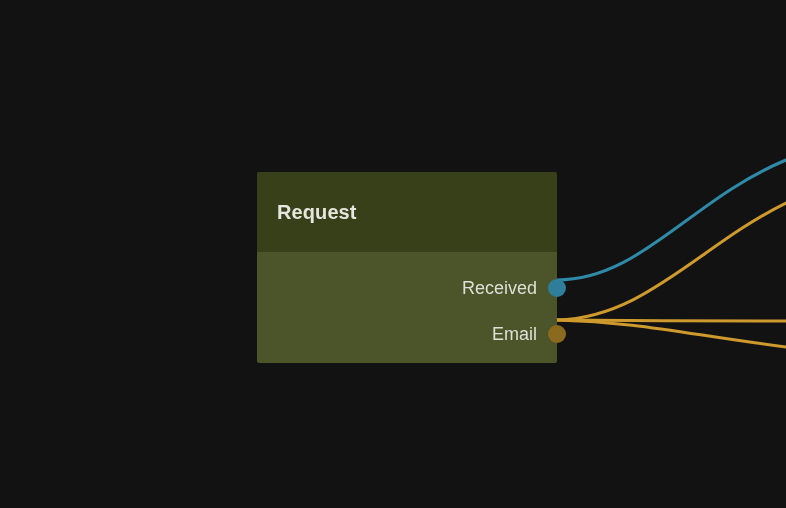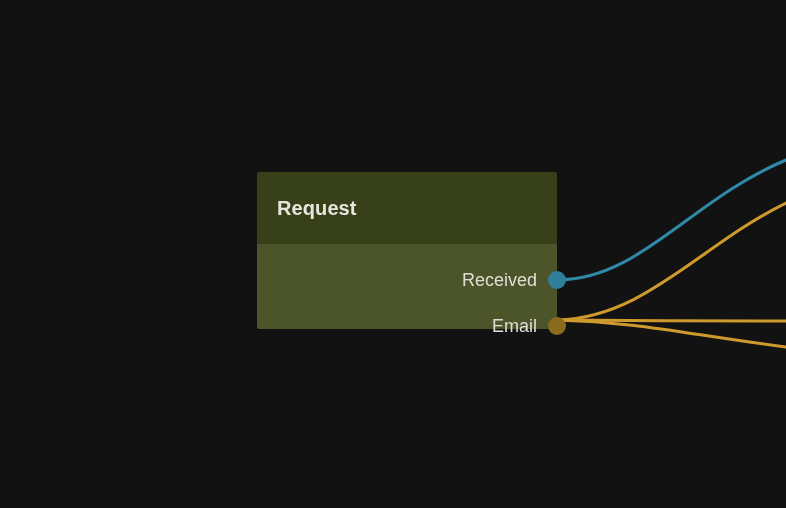--- a/index.html
+++ b/index.html
@@ -88,25 +88,25 @@
 
   <svg id="edge-layer" viewBox="0 0 786 508" width="786" height="508" xmlns="http://www.w3.org/2000/svg">
       <path d="M 557 280 C 640 280 690 200 786 160" stroke="#2f8aa8" stroke-width="3"></path>
       <path d="M 557 320 C 645 318 700 245 786 203" stroke="#cf9a2d" stroke-width="3"></path>
       <path d="M 557 320 C 640 321 700 321 786 321" stroke="#cf9a2d" stroke-width="3"></path>
       <path d="M 557 320 C 640 322 690 335 786 347" stroke="#cf9a2d" stroke-width="3"></path>
     </svg>
 
   <div class="node" id="node-request" style="left: 257px; top: 172px; width: 300px; height: 183px;">
 
-    <div class="node-header" id="node-header" style="height: 72px; background: rgb(55, 64, 24);">
+    <div class="node-header" id="node-header" style="height: 80px; background: rgb(55, 64, 24);">
       <span class="node-title" style="color: rgb(230, 230, 223);">Request</span>
     </div>
 
-    <div class="node-body" id="node-body" style="height: 85px; background: rgb(75, 85, 41);">
+    <div class="node-body" id="node-body" style="height: 111px; background: rgb(75, 85, 41);">
 
       <div class="port-row" id="port-row-0" style="top: 25px;">
         <span class="port-label">Received</span>
         <span class="port-dot" id="port-dot-0" style="background: rgb(47, 127, 156);"></span>
       </div>
 
       <div class="port-row" id="port-row-1" style="top: 71px;">
         <span class="port-label">Email</span>
         <span class="port-dot" id="port-dot-1" style="background: rgb(138, 106, 30);"></span>
       </div>

